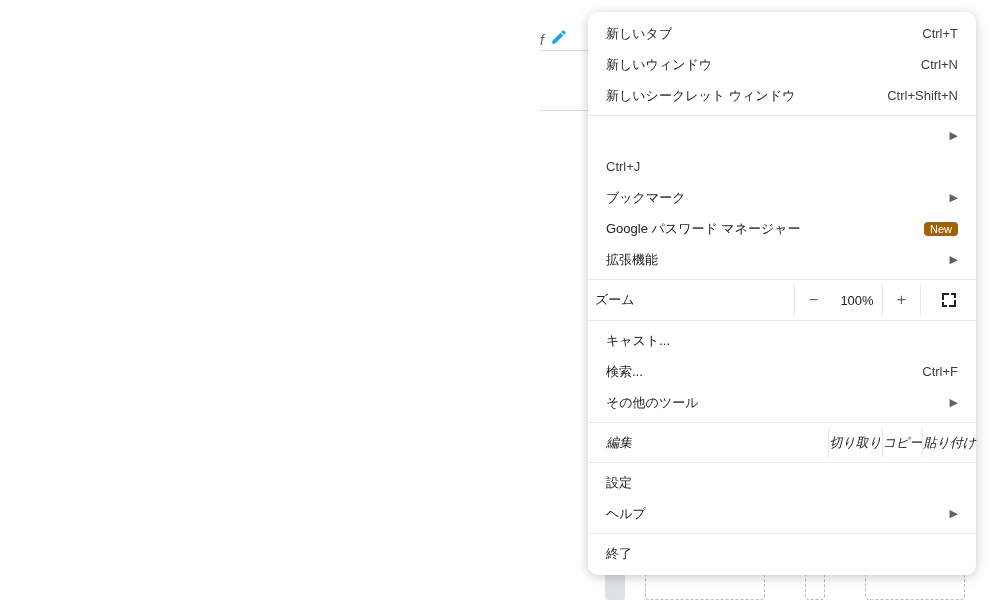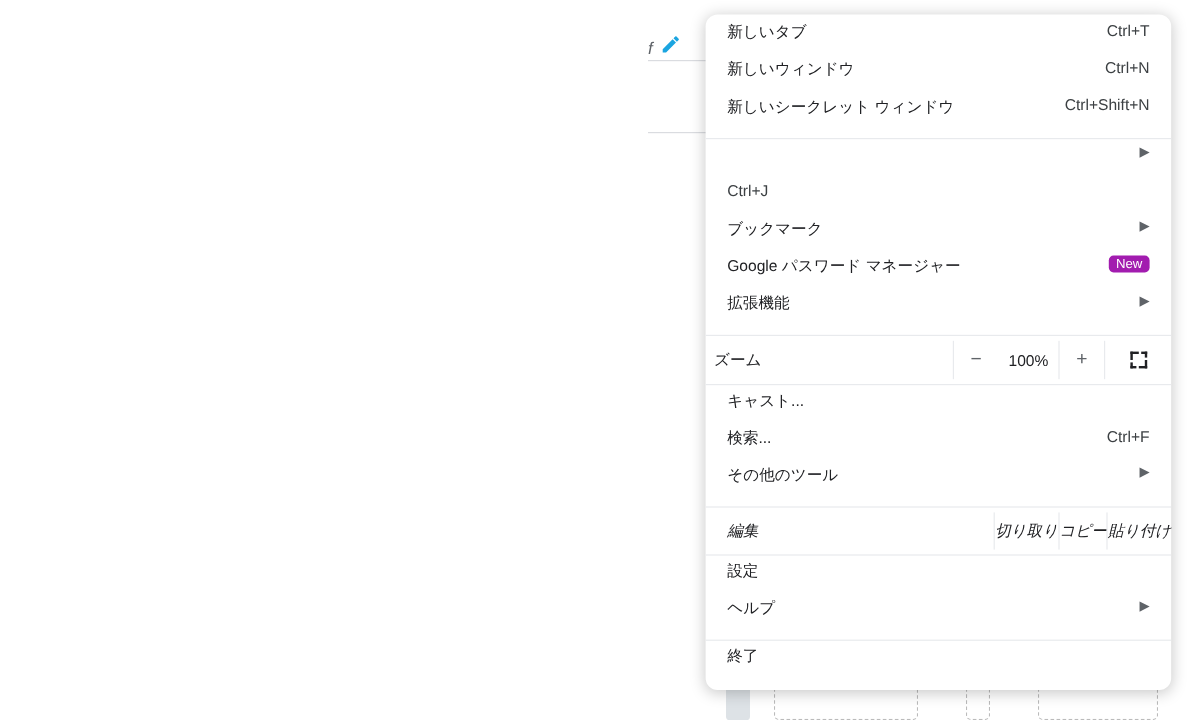--- a/index.html
+++ b/index.html
@@ -75,40 +75,40 @@
       background: #ffffff;
       border-radius: 10px;
       box-shadow: 0 2px 12px rgba(0,0,0,0.22);
       font-size: 13px;
       color: #202124;
       padding: 6px 0;
       z-index: 100;
     }
     .menu-item {
       display: flex;
-      align-items: flex-start;
+      align-items: center;
       padding: 0 18px;
       height: 31px;
       cursor: default;
     }
     .menu-item .label {
       flex: 1;
       white-space: nowrap;
     }
     .menu-item .shortcut {
       color: #3c4043;
       font-size: 13px;
     }
     .menu-item .chevron {
       color: #5f6368;
       font-size: 11px;
       margin-left: auto;
     }
     .menu-item .badge-new {
-      background: #a21caf;
+      background: #a16207;
       color: #fff;
       font-size: 11px;
       font-weight: 500;
       padding: 1px 6px;
       border-radius: 4px;
       margin-left: auto;
     }
     .separator {
       height: 1px;
       background: #e8eaed;

